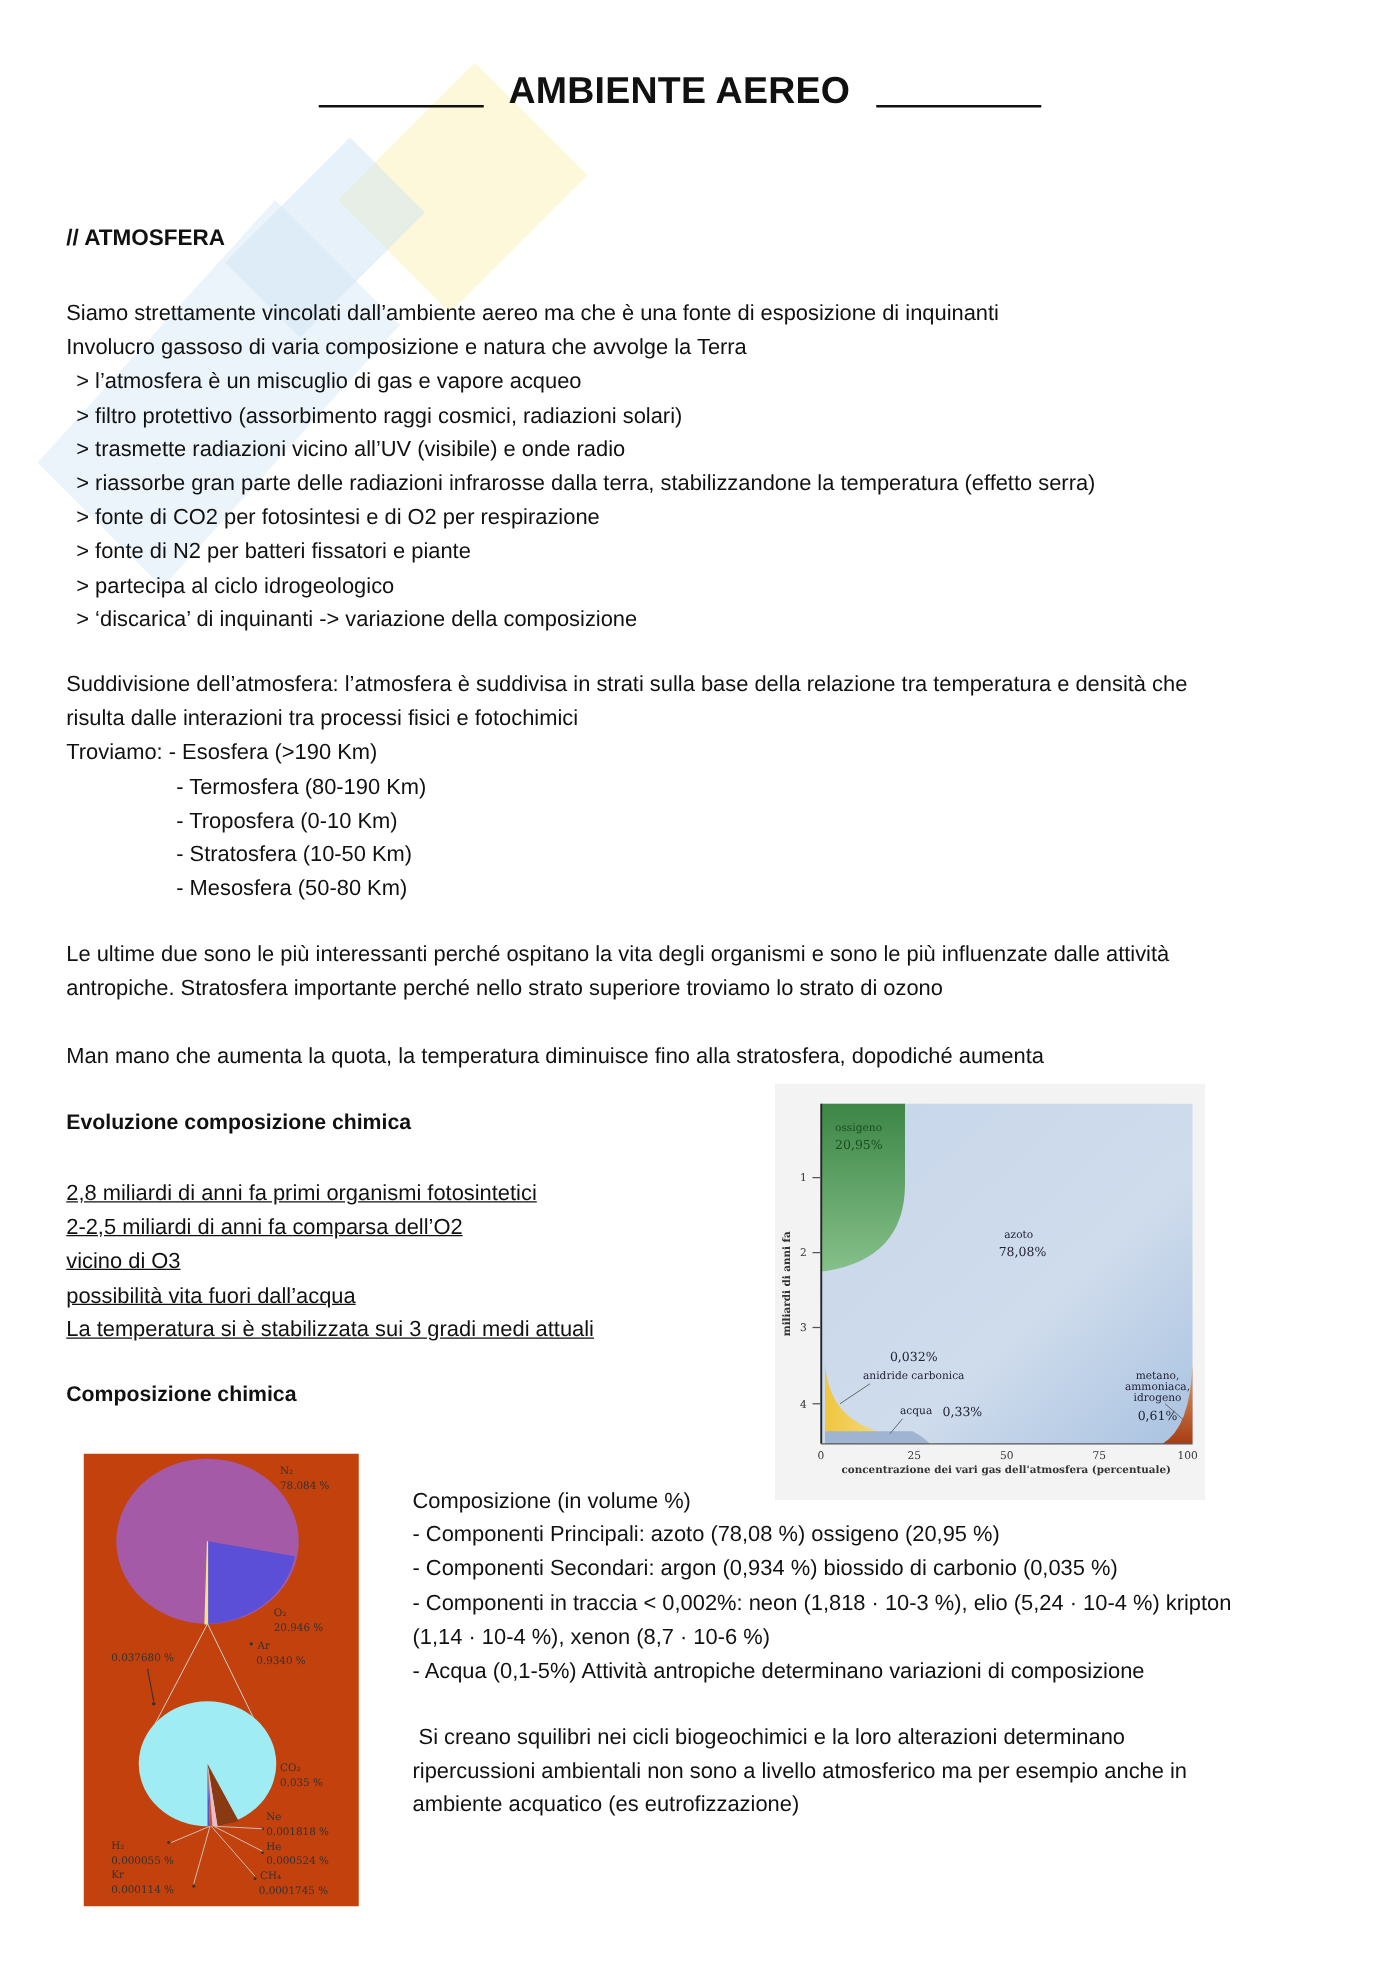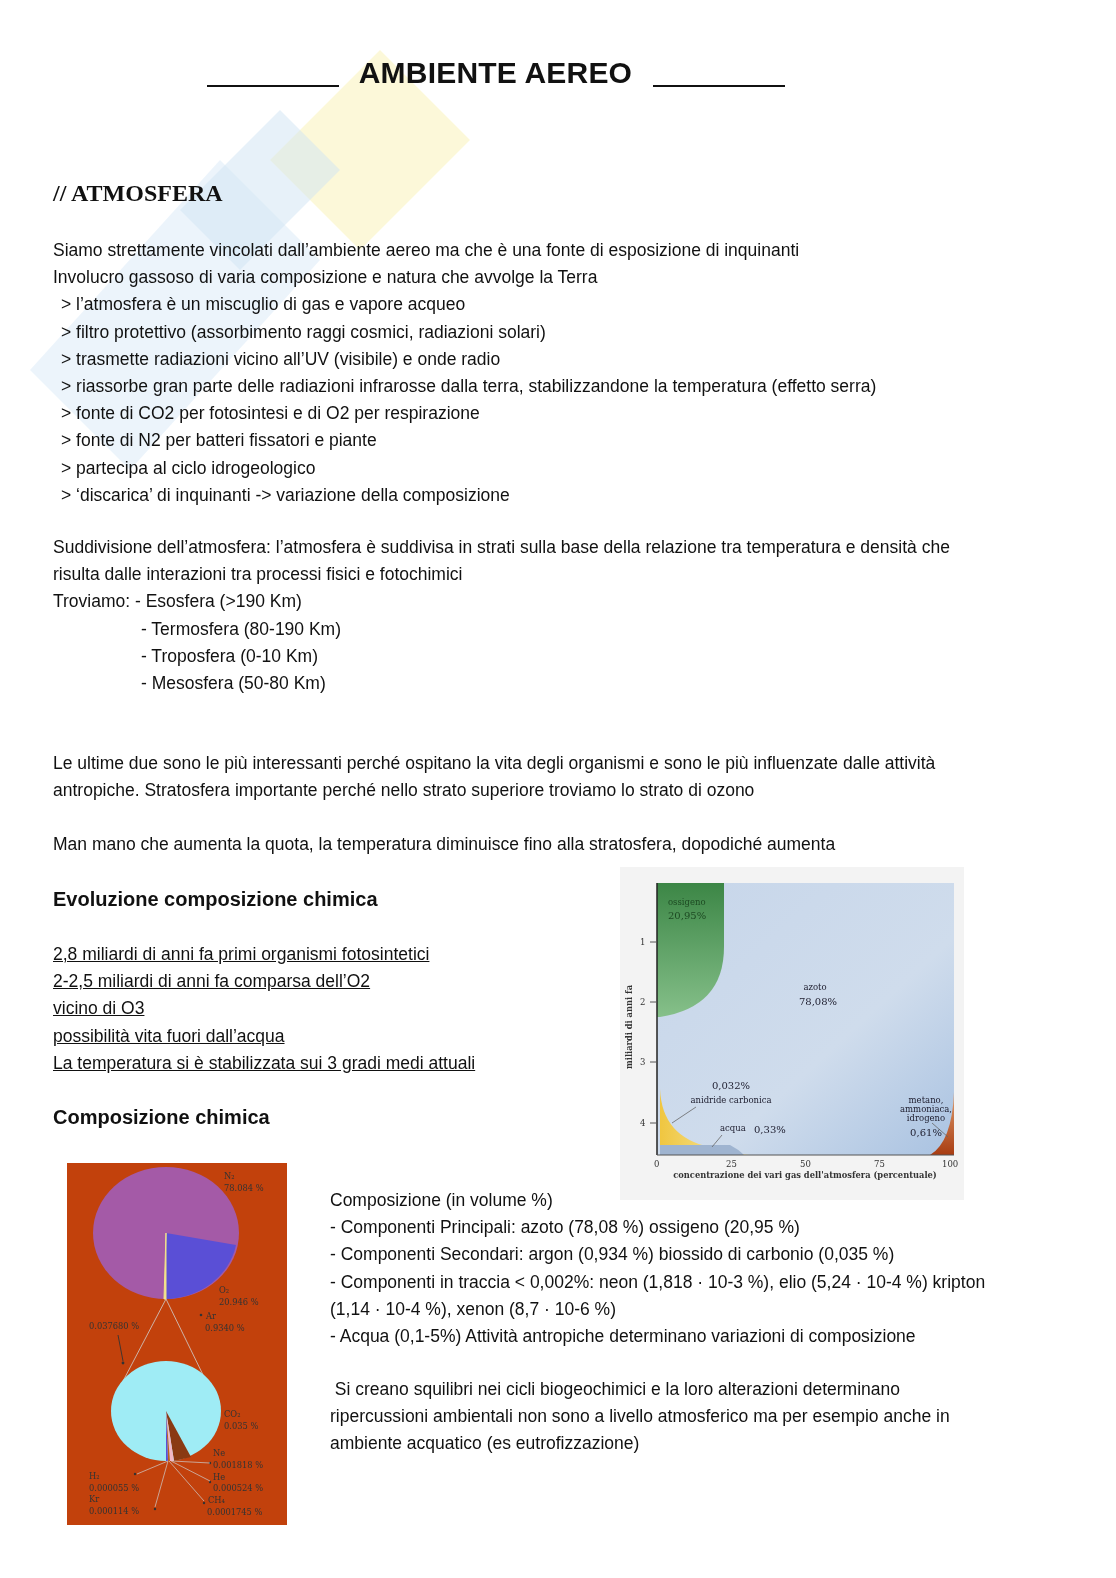--- a/index.html
+++ b/index.html
@@ -1,24 +1,24 @@
 <!DOCTYPE html>
 <html><head>
 <meta charset="utf-8">
 <style>
   html, body { margin: 0; padding: 0; background: #ffffff; }
   body { width: 1116px; height: 1578px; position: relative; overflow: hidden;
          font-family: "Liberation Sans", "DejaVu Sans", sans-serif; color: #111; }
   .page { position: absolute; inset: 0; }
   .watermark { position: absolute; left: 20px; top: 40px; width: 470px; height: 470px; pointer-events: none; }
   .title { position: absolute; top: 56px; left: 0; width: 992px; text-align: center;
-           font-size: 30px; font-weight: bold; letter-spacing: 0.2px; }
+           font-size: 30px; font-weight: bold; letter-spacing: 0.2px; padding-left: 48px; }
   .title .rule { display: inline-block; width: 132px; border-bottom: 2px solid #111; vertical-align: baseline; margin: 0 12px; height: 0; position: relative; top: 4px; }
-  .h1 { position: absolute; left: 53px; top: 180px; font-size: 24px; font-weight: bold; font-family: Liberation Serif, serif; }
-  .h2 { position: absolute; left: 53px; font-size: 20px; font-weight: bold; }
+  .h1 { position: absolute; left: 53px; top: 180px; font-size: 18px; font-weight: bold; }
+  .h2 { position: absolute; left: 53px; font-size: 17px; font-weight: bold; }
   .block { position: absolute; left: 53px; font-size: 17.5px; line-height: 27.2px; }
   .block div { white-space: nowrap; }
   .indent1 { padding-left: 8px; }
   .indent2 { padding-left: 88px; }
   .fig { position: absolute; }
   .fig svg text { font-family: "DejaVu Serif", serif; }
   .fig svg .sans { font-family: "DejaVu Sans", sans-serif; }
 </style>
 </head>
 <body>
@@ -51,20 +51,21 @@
     <div class="indent1">&gt; partecipa al ciclo idrogeologico</div>
     <div class="indent1">&gt; ‘discarica’ di inquinanti -&gt; variazione della composizione</div>
   </div>
 
   <div class="block" style="top:534px;">
     <div>Suddivisione dell’atmosfera: l’atmosfera è suddivisa in strati sulla base della relazione tra temperatura e densità che</div>
     <div>risulta dalle interazioni tra processi fisici e fotochimici</div>
     <div>Troviamo: - Esosfera (&gt;190 Km)</div>
     <div class="indent2">- Termosfera (80-190 Km)</div>
     <div class="indent2">- Troposfera (0-10 Km)</div>
+    <div class="indent2">- Stratosfera (10-50 Km)</div>
     <div class="indent2">- Mesosfera (50-80 Km)</div>
   </div>
 
   <div class="block" style="top:831px;">
     <div>Man mano che aumenta la quota, la temperatura diminuisce fino alla stratosfera, dopodiché aumenta</div>
   </div>
 
   <div class="block" style="top:750px;">
     <div>Le ultime due sono le più interessanti perché ospitano la vita degli organismi e sono le più influenzate dalle attività</div>
     <div>antropiche. Stratosfera importante perché nello strato superiore troviamo lo strato di ozono</div>

